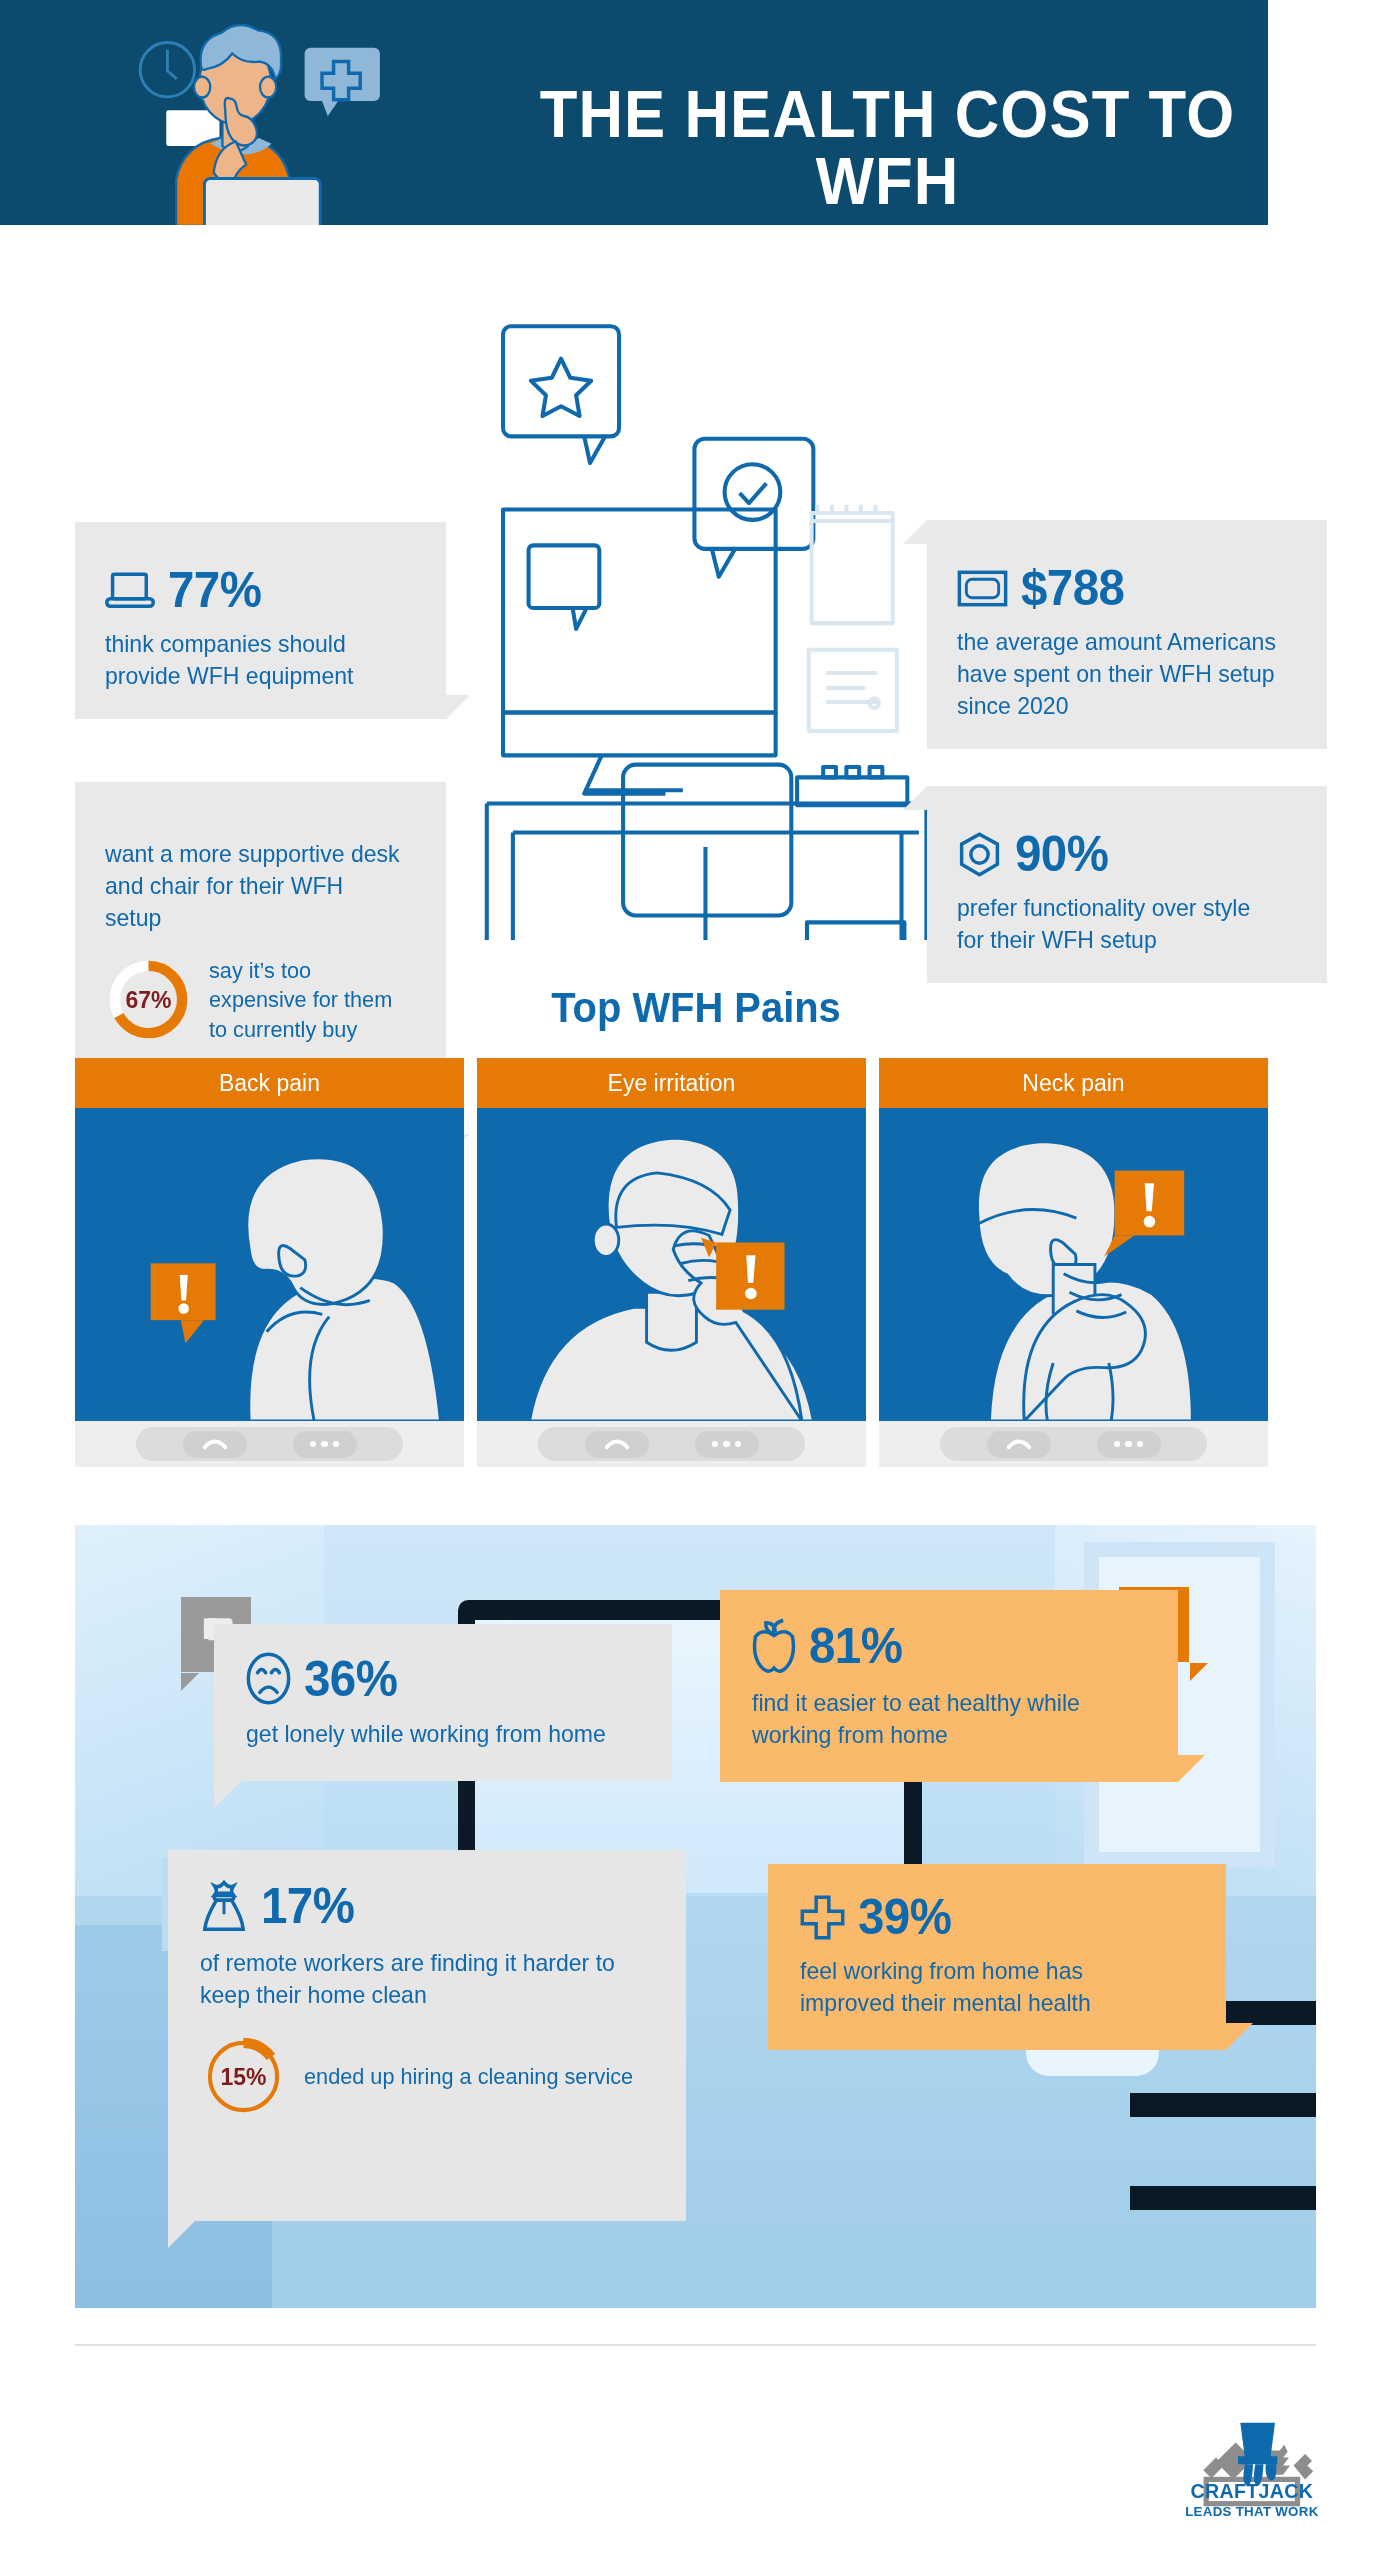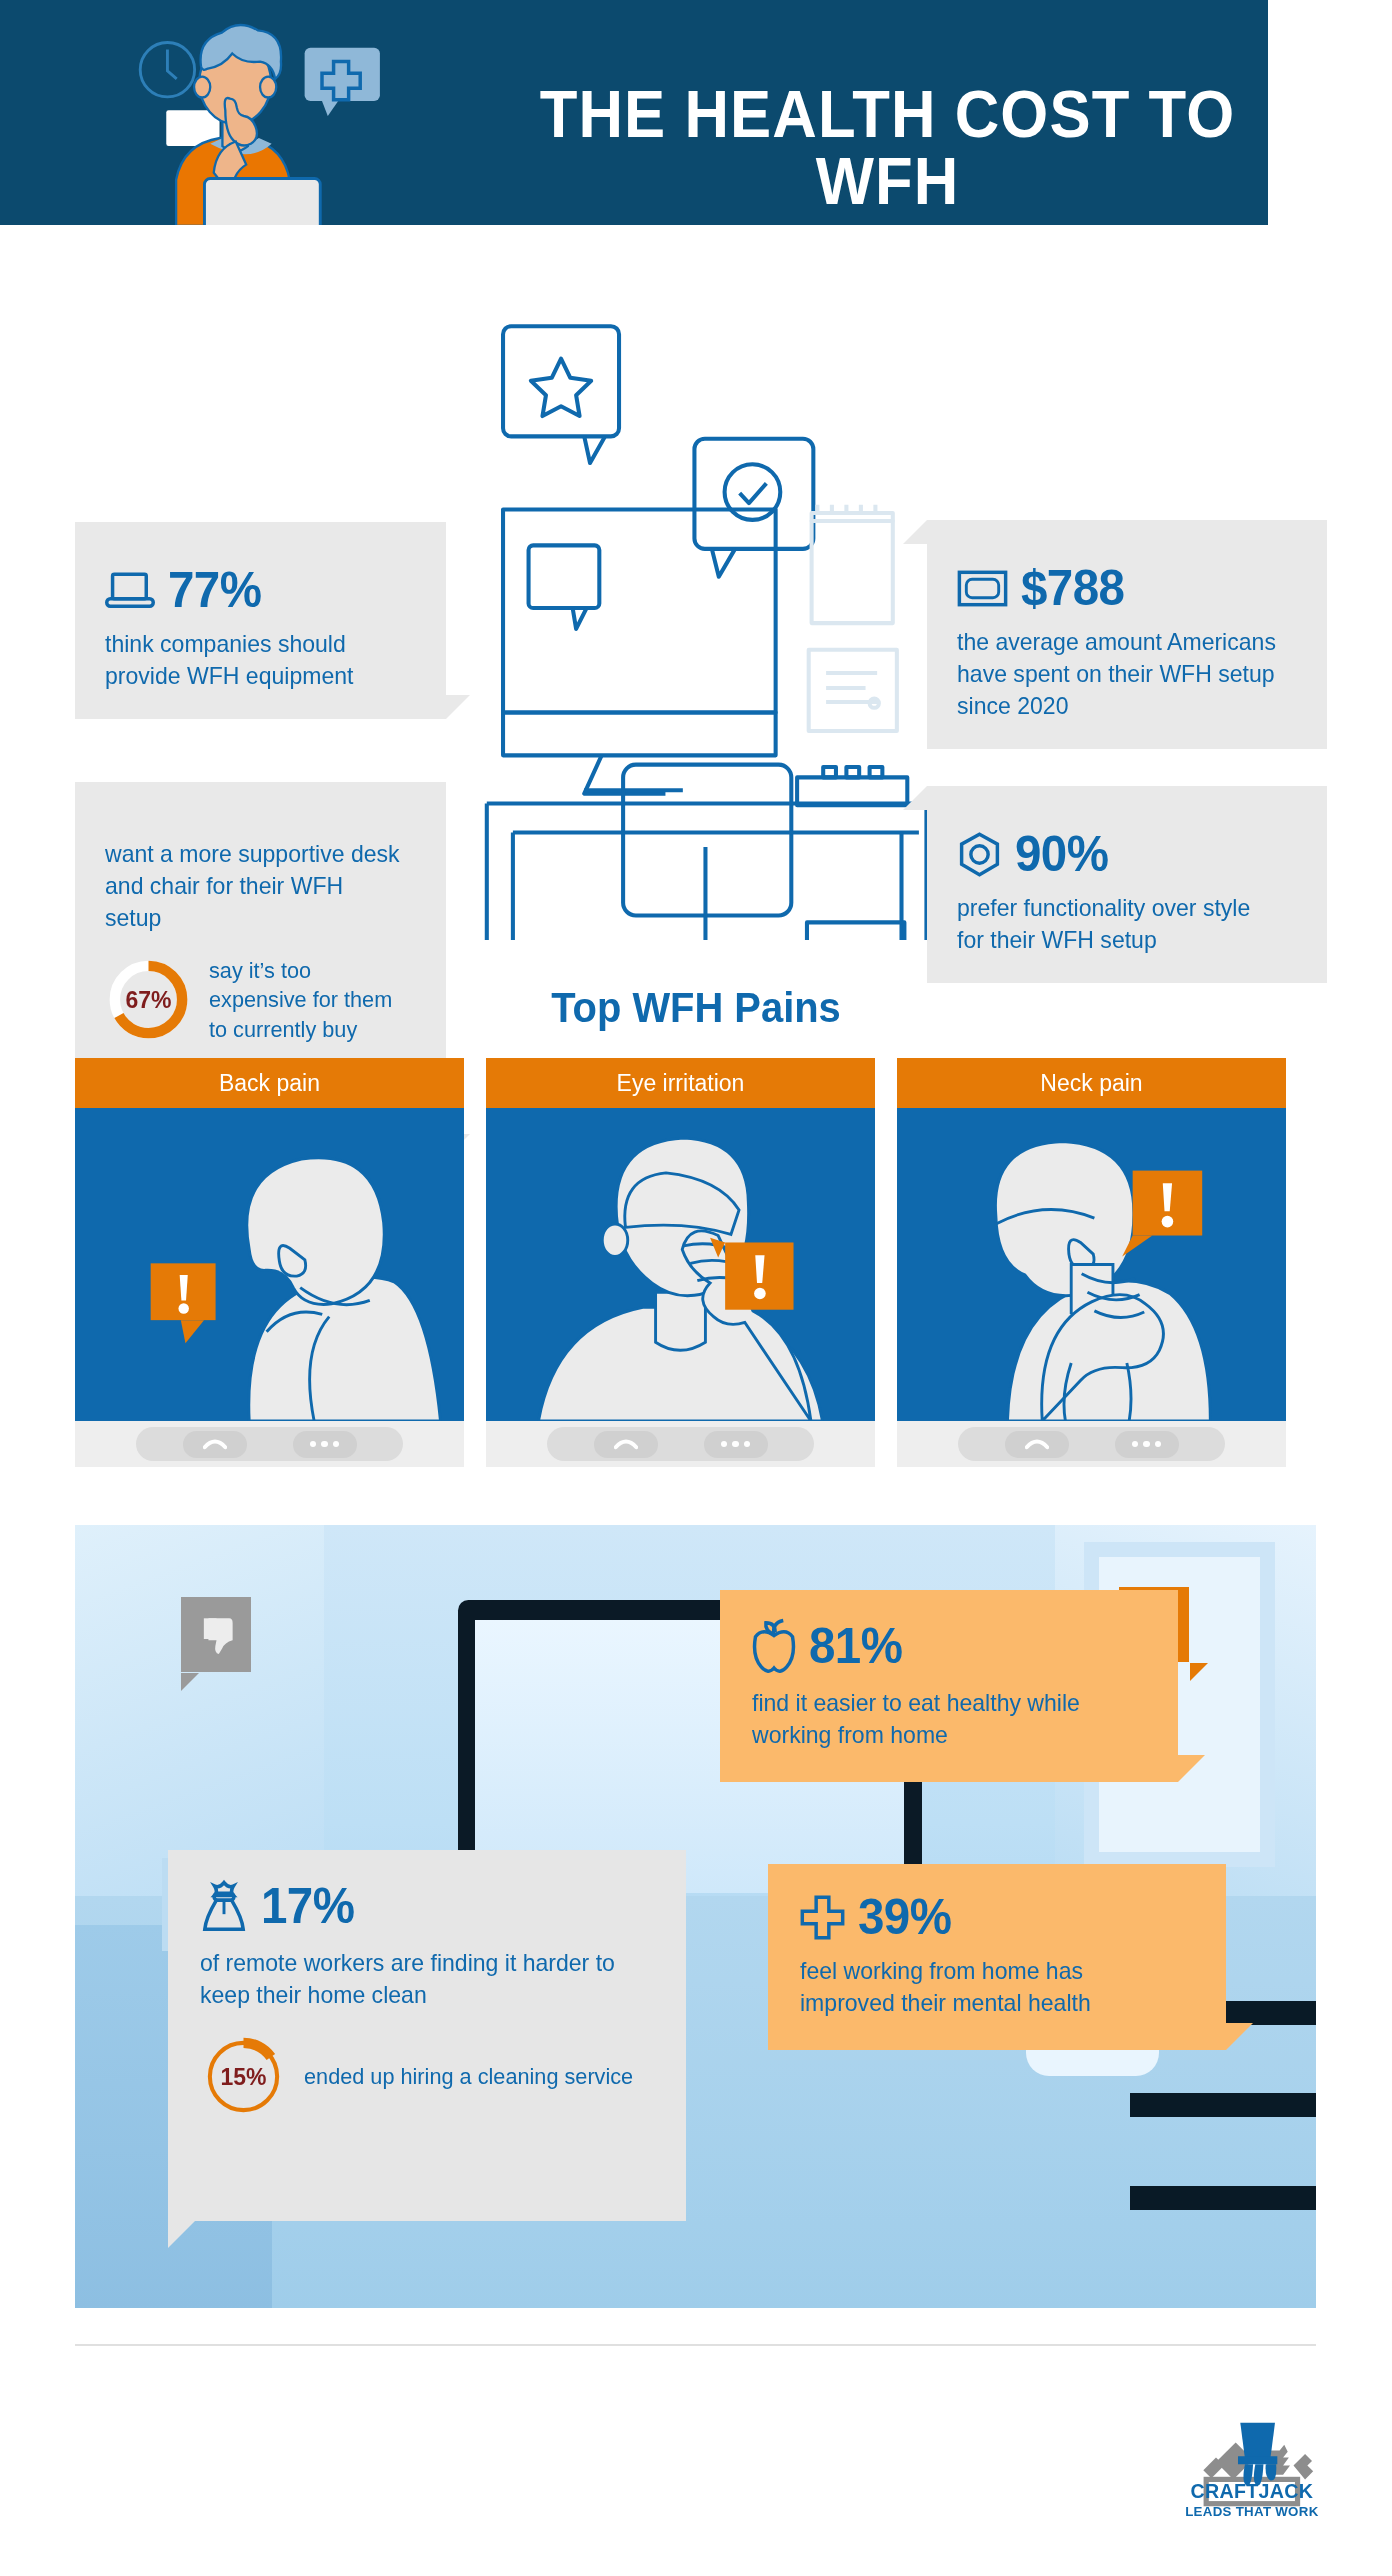--- a/index.html
+++ b/index.html
@@ -93,21 +93,21 @@
 
   
   .sec2 { position: absolute; left: 0; top: 963px; width: 1392px; height: 539px; }
   .sec2-title {
     position: absolute; left: 0; top: 21px; width: 1392px;
     text-align: center;
     font-size: 42px; font-weight: 700; color: #0f69ad;
     font-family: "Liberation Sans Narrow", "Liberation Sans", sans-serif;
     transform: scaleX(0.95);
   }
-  .paincards { position: absolute; left: 75px; top: 95px; display: flex; gap: 22px; }
+  .paincards { position: absolute; left: 75px; top: 95px; display: flex; gap: 13px; }
   .paincard { width: 389px; }
   .paincard-hdr {
     height: 50px; background: #e57a06; color: #fff;
     display: flex; align-items: center; justify-content: center;
     font-size: 23px; font-weight: 400;
     font-family: "Liberation Sans Narrow", "Liberation Sans", sans-serif;
   }
   .paincard-body { height: 313px; background: #0f69ad; position: relative; overflow: hidden; }
   .paincard-foot {
     height: 46px; background: #eeeeee; display: flex;
@@ -491,20 +491,34 @@
       <path d="M36 4 h18 q6 0 6 8 v30 q-14 4 -18 14 l-6 10 q-8 -2 -6 -14 l2 -10 h-14 V4 z" fill="#ededed"></path>
     </svg>
   </div>
   <div class="thumb-tab thumb-up">
     <svg width="37" height="38" viewBox="0 0 64 66">
       <path d="M40 26 h18 v38 h-18 z" fill="#ededed"></path>
       <path d="M34 62 h-18 q-6 0 -6 -8 V26 q14 -4 18 -14 l6 -10 q8 2 6 14 l-2 10 h14 v36 z" fill="#ededed"></path>
     </svg>
   </div>
 
+  <div class="ocard grey o36">
+    <div class="stat-head">
+      <span class="stat-icon">
+        <svg width="45" height="53" viewBox="0 0 78 92">
+          <ellipse cx="39" cy="46" rx="35" ry="42" fill="none" stroke="#0f69ad" stroke-width="6"></ellipse>
+          <path d="M20 36 q7 -11 14 0" fill="none" stroke="#0f69ad" stroke-width="6" stroke-linecap="round"></path>
+          <path d="M44 36 q7 -11 14 0" fill="none" stroke="#0f69ad" stroke-width="6" stroke-linecap="round"></path>
+          <path d="M24 70 q15 -18 30 0" fill="none" stroke="#0f69ad" stroke-width="6" stroke-linecap="round"></path>
+        </svg>
+      </span>
+      <span class="stat-num">36%</span>
+    </div>
+    <div class="stat-text">get lonely while working from home</div>
+  </div>
 
   <div class="ocard orange o81">
     <div class="stat-head">
       <span class="stat-icon">
         <svg width="44" height="56" viewBox="0 0 76 96">
           <path d="M38 30 q-20 -14 -32 2 q-6 34 10 52 q12 14 22 2 q10 12 22 -2
                    q16 -18 10 -52 q-12 -16 -32 -2 z" fill="none" stroke="#0f69ad" stroke-width="6"></path>
           <path d="M38 30 q-4 -22 16 -26" fill="none" stroke="#0f69ad" stroke-width="6"></path>
           <path d="M38 28 q-16 -6 -14 -20 q16 0 16 16" fill="none" stroke="#0f69ad" stroke-width="6"></path>
         </svg>

